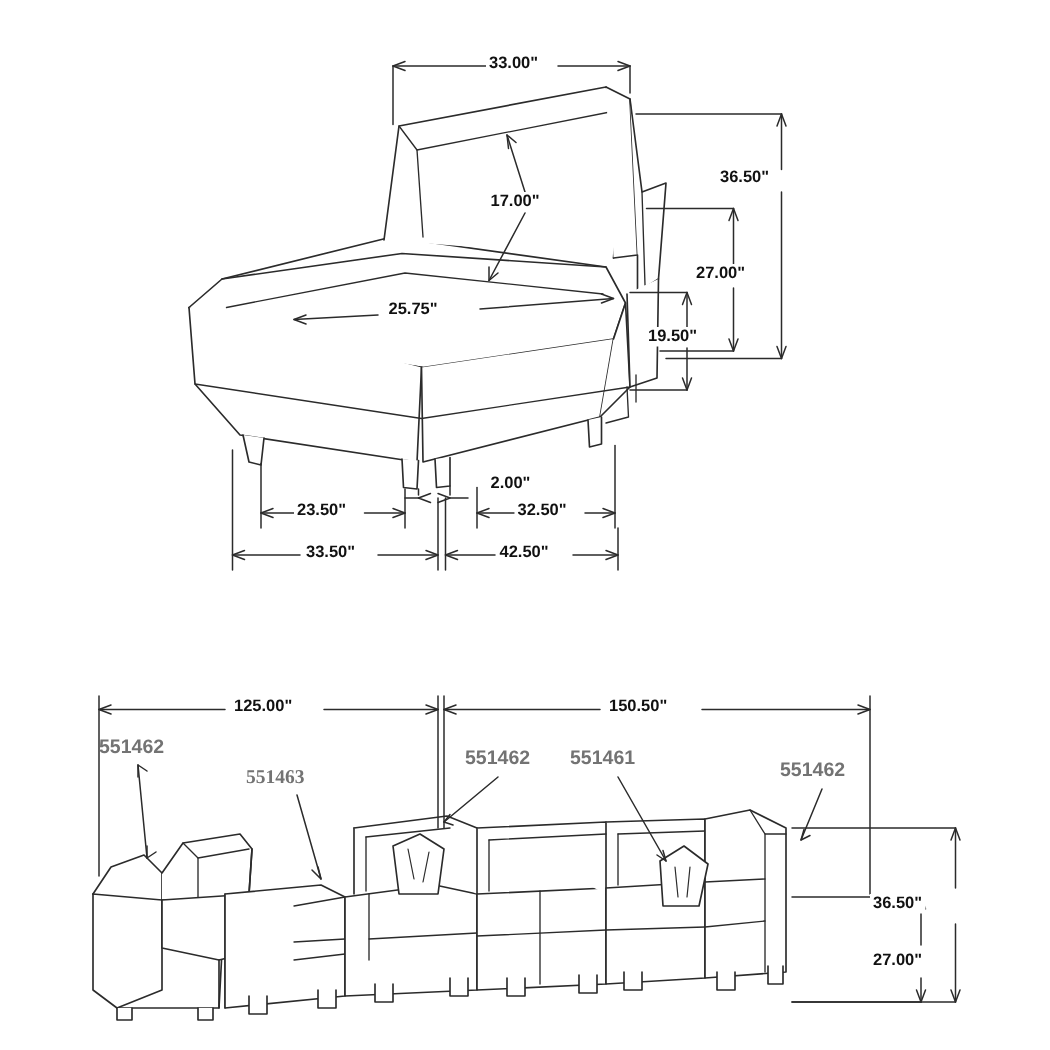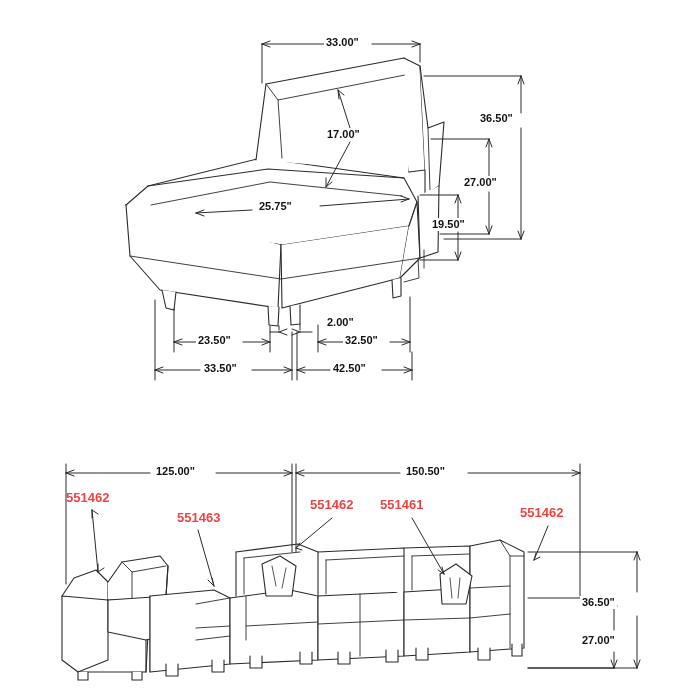--- a/index.html
+++ b/index.html
@@ -31,21 +31,21 @@
     white-space: nowrap;
     background: #ffffff;
     padding: 0 2px;
     line-height: 13px;
   }
   .part-label {
     position: absolute;
     font-family: "Liberation Sans", sans-serif;
     font-size: 13px;
     font-weight: bold;
-    color: #ef4444;
+    color: #737373;
     white-space: nowrap;
     line-height: 15px;
   }
 </style>
 </head>
 <body>
 
 <svg id="diagram" viewBox="0 0 700 700" xmlns="http://www.w3.org/2000/svg">
   <g fill="none" stroke="#2b2b2b" stroke-width="1.1" stroke-linejoin="round" stroke-linecap="round">
 
@@ -264,16 +264,16 @@
 <div class="dim-label" style="left:343px; top:334px;">32.50"</div>
 <div class="dim-label" style="left:202px; top:362px;">33.50"</div>
 <div class="dim-label" style="left:331px; top:362px;">42.50"</div>
 
 <div class="dim-label" style="left:154px; top:465px;">125.00"</div>
 <div class="dim-label" style="left:404px; top:465px;">150.50"</div>
 <div class="dim-label" style="left:580px; top:596px;">36.50"</div>
 <div class="dim-label" style="left:580px; top:634px;">27.00"</div>
 
 <div class="part-label" style="left:66px; top:490px;">551462</div>
-<div class="part-label" style="left:177px; top:510px;">551463</div>
+<div class="part-label" style="left:164px; top:510px;font-family:Liberation Serif, serif;">551463</div>
 <div class="part-label" style="left:310px; top:497px;">551462</div>
 <div class="part-label" style="left:380px; top:497px;">551461</div>
 <div class="part-label" style="left:520px; top:505px;">551462</div>
 
 </body></html>

